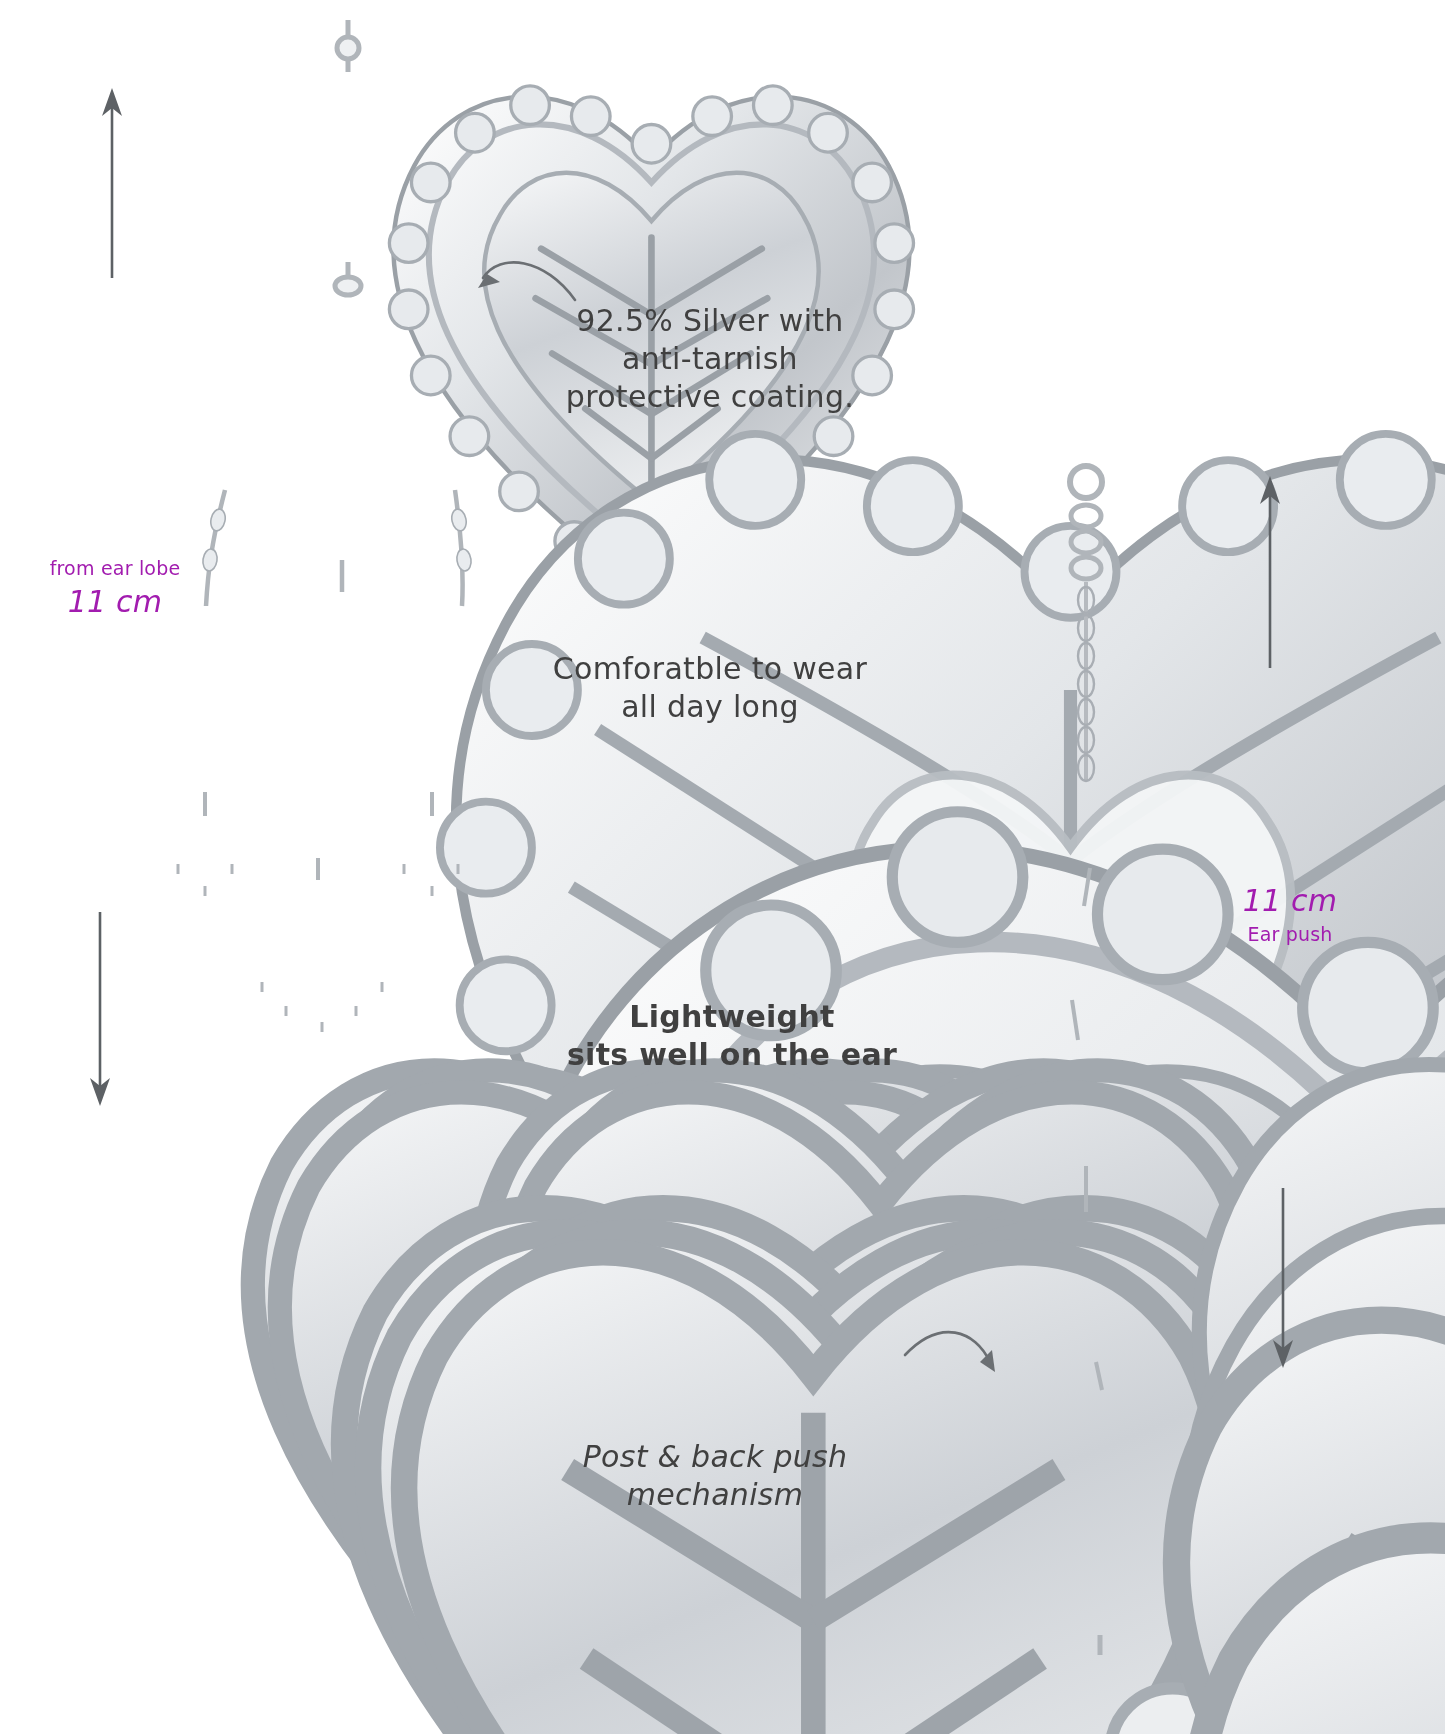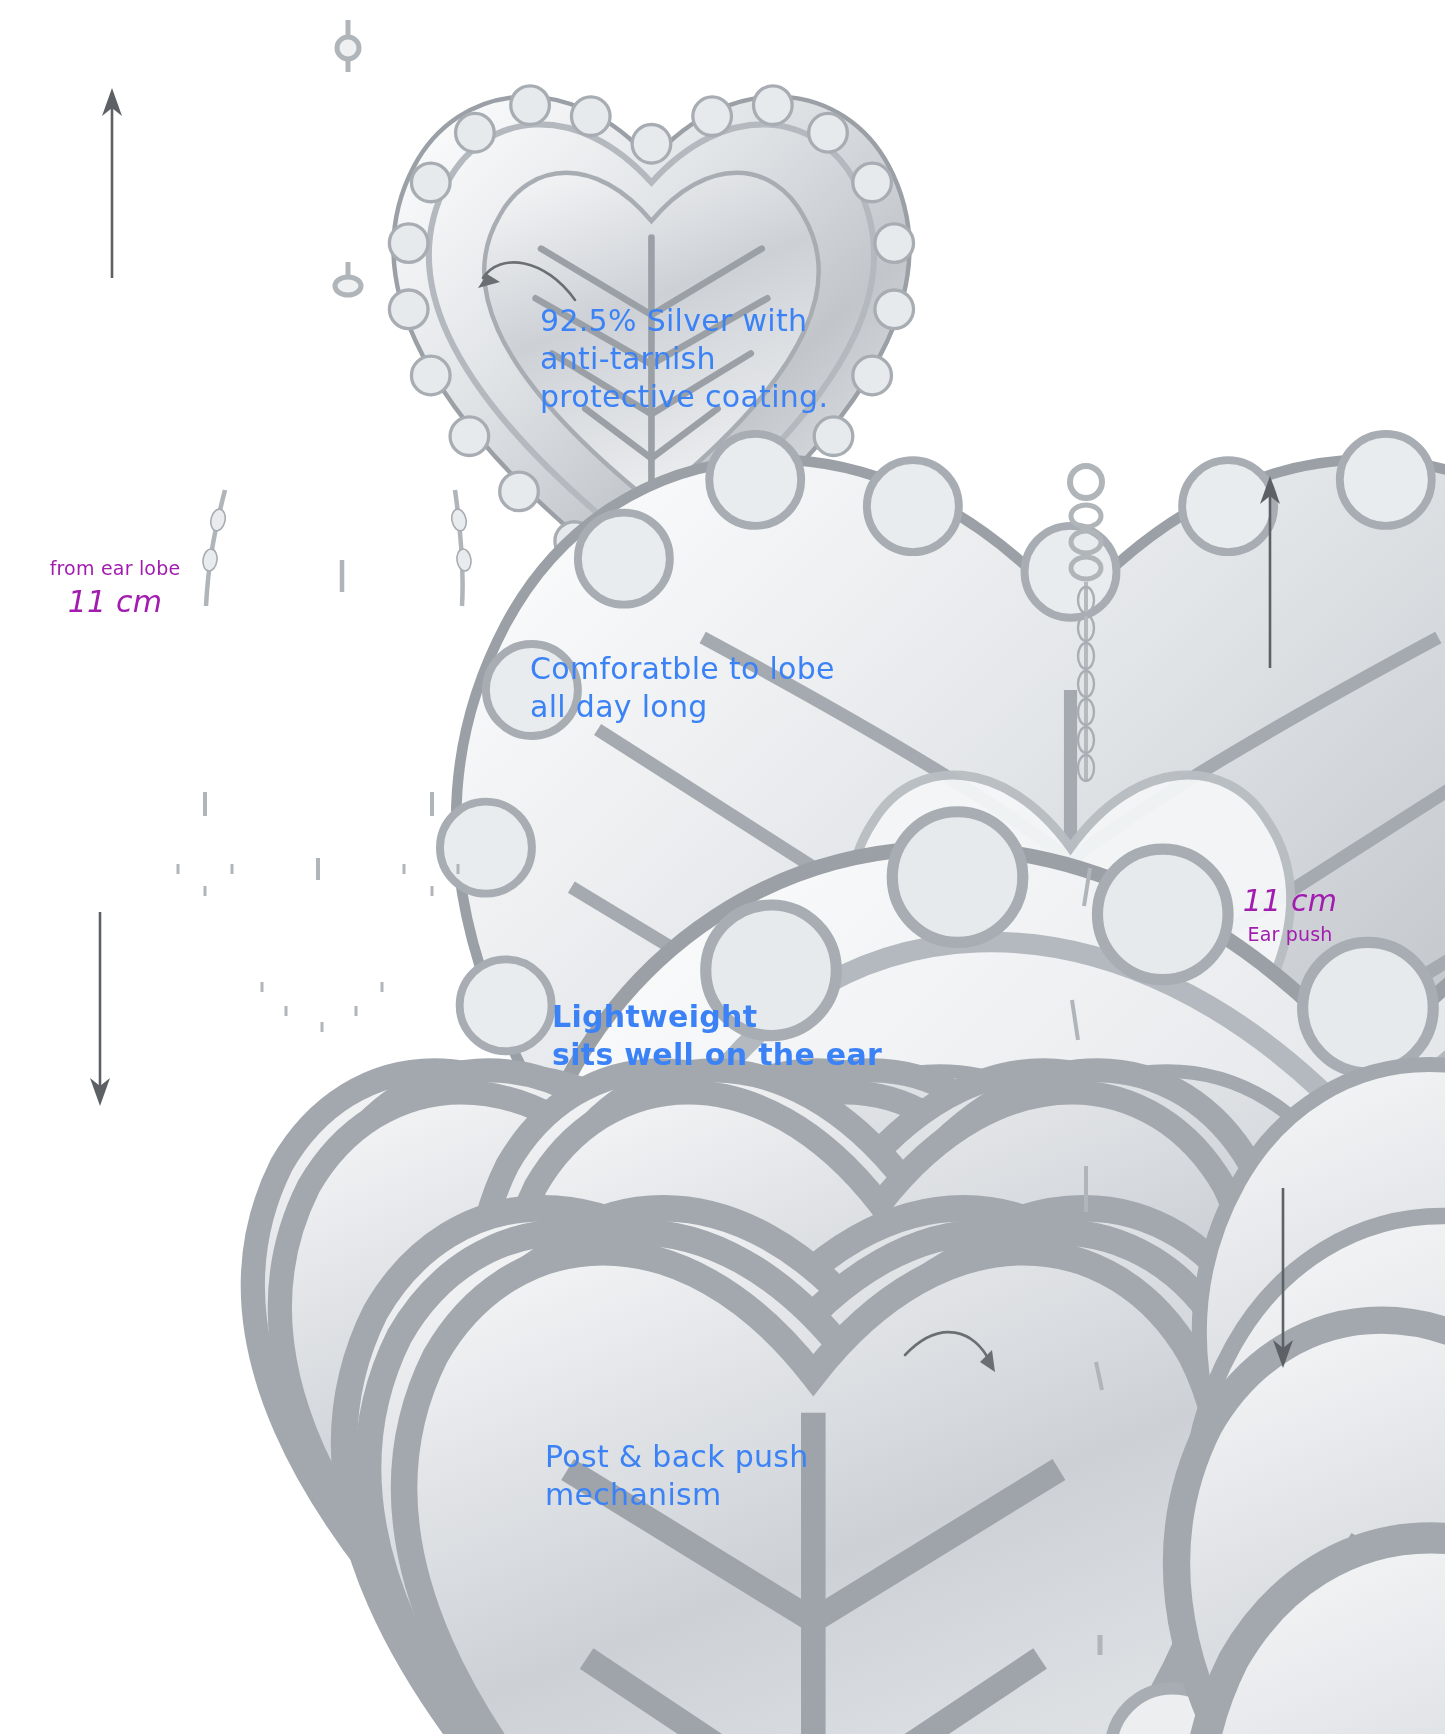--- a/index.html
+++ b/index.html
@@ -15,24 +15,24 @@
     position: relative;
     width: 1445px;
     height: 1734px;
     overflow: hidden;
     background: #ffffff;
   }
 
   
   .feature-text {
     position: absolute;
-    text-align: left;
+    text-align: center;
     font-size: 30px;
     line-height: 1.26;
-    color: #3b82f6;
+    color: #404040;
     letter-spacing: 0.3px;
     white-space: pre-line;
     font-family: "DejaVu Sans", sans-serif;
   }
   .measure-label {
     position: absolute;
     text-align: center;
     color: #a21caf;
     font-family: "DejaVu Sans", sans-serif;
   }
@@ -447,27 +447,27 @@
     <g stroke="#6b6f73" stroke-width="2.6" fill="none" stroke-linecap="round">
       <path d="M905,1355 C940,1318 975,1330 990,1362"></path>
       <path d="M995,1372 L992,1350 L980,1362 Z" fill="#6b6f73" stroke="none"></path>
     </g>
   </svg>
 
   <div class="feature-text" style="left:540px; top:302px; width:340px;">92.5% Silver with
 anti-tarnish
 protective coating.</div>
 
-  <div class="feature-text" style="left:530px; top:650px; width:360px;">Comforatble to lobe
+  <div class="feature-text" style="left:530px; top:650px; width:360px;">Comforatble to wear
 all day long</div>
 
   <div class="feature-text" style="left:552px; top:998px; width:360px;font-weight:bold;">Lightweight
 sits well on the ear</div>
 
-  <div class="feature-text" style="left:545px; top:1438px; width:340px;">Post &amp; back push
+  <div class="feature-text" style="left:545px; top:1438px; width:340px;font-style:italic;">Post &amp; back push
 mechanism</div>
 
   <div class="measure-label" style="left:10px; top:556px; width:210px;">
     <span class="small">from ear lobe</span>
     <span class="big">11 cm</span>
   </div>
 
   <div class="measure-label" style="left:1175px; top:880px; width:230px;">
     <span class="big">11 cm</span>
     <span class="small">Ear push</span>

